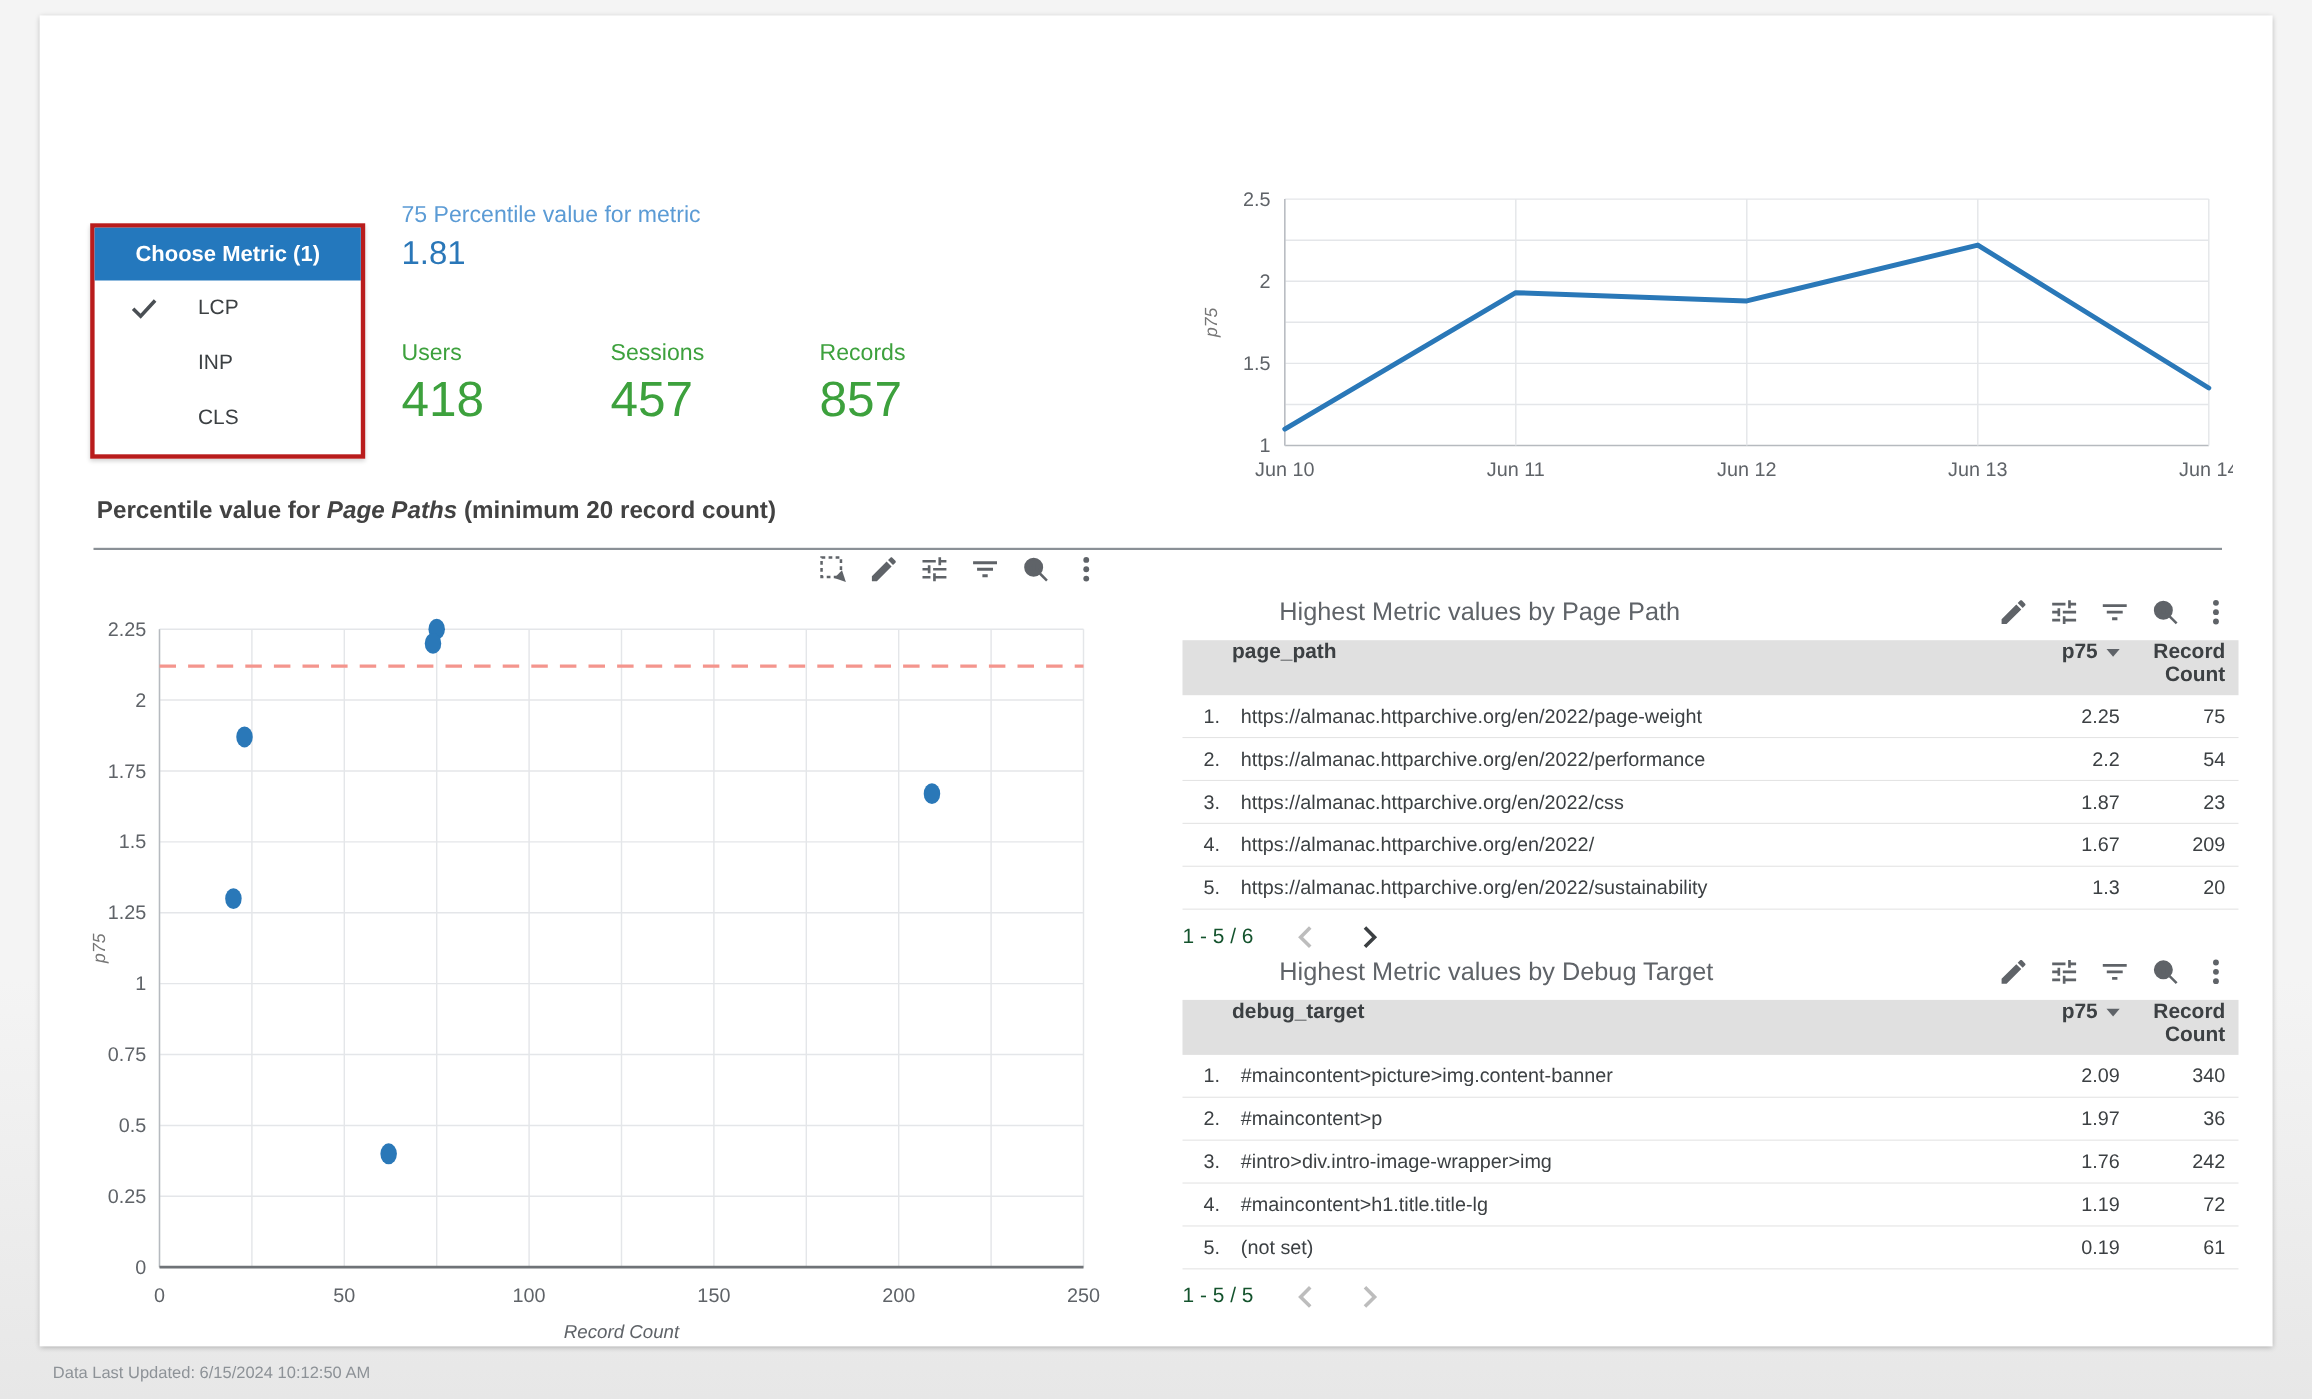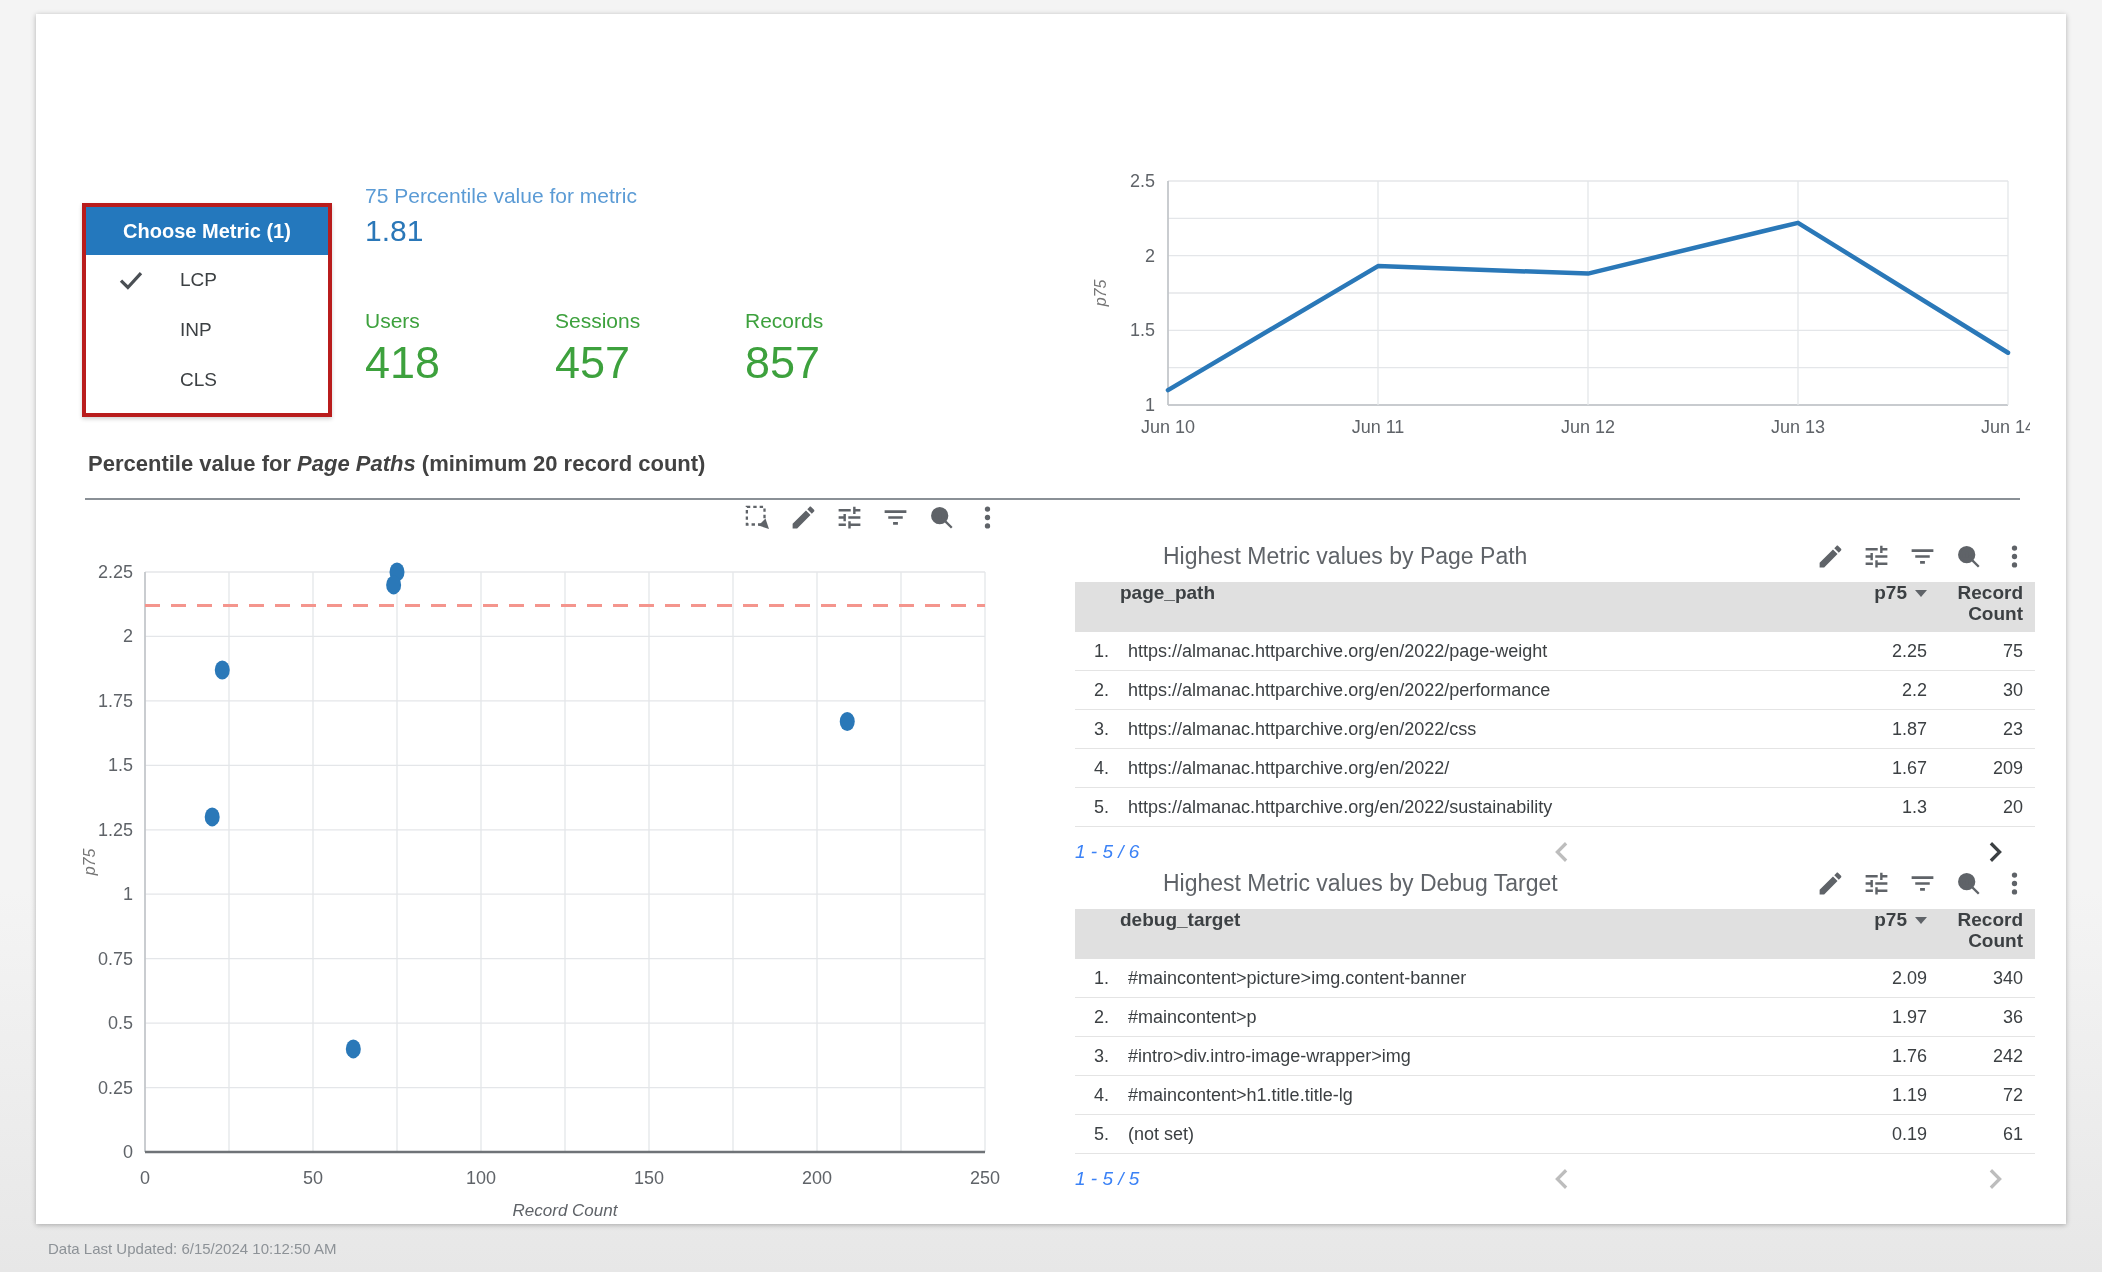--- a/index.html
+++ b/index.html
@@ -64,21 +64,21 @@
   .tbl-title { font-size:23px; color:#5f6368; margin-left:88px; }
   .tbl-tools { margin-left:auto; margin-right:6px; }
   .tbl-header-row { height:50px; background:#e0e0e0; display:flex; align-items:flex-start; font-weight:bold; font-size:19px; color:#3c4043; }
   .c-idx { flex:0 0 26px; padding-left:19px; }
   .c-key { flex:1 1 auto; padding-left:19px; }
   .tbl-header-row .c-key { padding-left:45px; }
   .c-p75 { flex:0 0 125px; text-align:right; display:flex; justify-content:flex-end; align-items:center; }
   .c-count { flex:0 0 108px; text-align:right; padding-right:12px; line-height:1.12; }
   .sort-caret { width:0; height:0; border-left:6px solid transparent; border-right:6px solid transparent; border-top:7px solid #5f6368; display:inline-block; margin-left:8px; }
   .tbl-row { height:39px; display:flex; align-items:center; font-size:18px; color:#3c4043; border-bottom:1px solid #e4e4e4; }
-  .tbl-pager { height:50px; display:flex; align-items:center; justify-content:space-between; font-size:19px; color:#3b82f6;font-style:italic; }
+  .tbl-pager { height:50px; display:flex; align-items:center; justify-content:flex-start; font-size:19px; color:#14532d; }
   .tbl-pager .pglabel { margin-right:34px; }
   .pg-btn { width:30px; height:30px; margin-right:26px; color:#3c4043; cursor:pointer; }
   .pg-btn svg { width:100%; height:100%; }
   .pg-btn.disabled { color:#bdbdbd; cursor:default; }
   
   .statusbar { position:absolute; left:48px; top:1240px; font-size:15px; color:#8d9297; }
 </style>
 </head>
 <body>
 
@@ -275,21 +275,21 @@
       <div class="tbl-row">
         <div class="c-idx">1.</div>
         <div class="c-key">https://almanac.httparchive.org/en/2022/page-weight</div>
         <div class="c-p75">2.25</div>
         <div class="c-count">75</div>
       </div>
       <div class="tbl-row">
         <div class="c-idx">2.</div>
         <div class="c-key">https://almanac.httparchive.org/en/2022/performance</div>
         <div class="c-p75">2.2</div>
-        <div class="c-count">30</div>
+        <div class="c-count">54</div>
       </div>
       <div class="tbl-row">
         <div class="c-idx">3.</div>
         <div class="c-key">https://almanac.httparchive.org/en/2022/css</div>
         <div class="c-p75">1.87</div>
         <div class="c-count">23</div>
       </div>
       <div class="tbl-row">
         <div class="c-idx">4.</div>
         <div class="c-key">https://almanac.httparchive.org/en/2022/</div>

